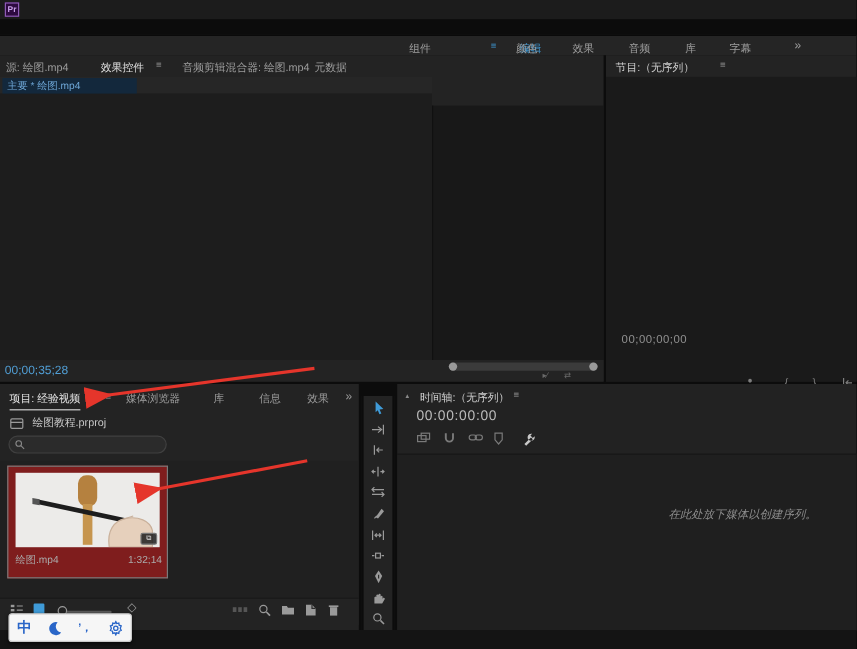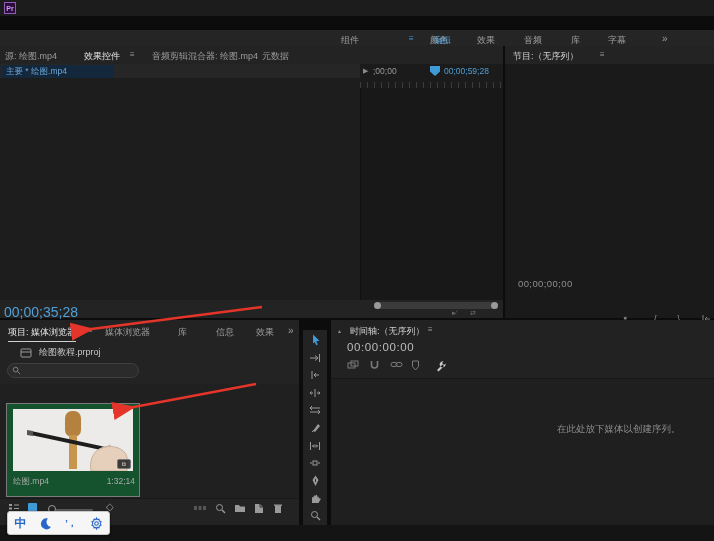--- a/index.html
+++ b/index.html
@@ -47,27 +47,27 @@
 
   
   .pm-panel{left:505px;top:46px;width:209px;height:272px;}
   .pm-content{left:0;top:18px;width:209px;height:254px;background:#1a1a1a;}
   .pm-tc{position:absolute;left:13px;top:214px;color:#8f8f8f;font-size:9.5px;letter-spacing:.4px;}
   .pm-transport{position:absolute;left:0;top:250px;width:209px;height:16px;}
   .pm-transport .ti{position:absolute;color:#7d7d7d;font-size:9px;}
 
   
   .pj-panel{left:0;top:320px;width:299px;height:205px;}
-  .pj-file-row{position:absolute;left:8px;top:26px;display:flex;align-items:center;gap:7px;color:#c8c8c8;margin-left:12px;}
+  .pj-file-row{position:absolute;left:8px;top:26px;display:flex;align-items:center;gap:7px;color:#c8c8c8;}
   .pj-search{position:absolute;left:7px;top:43px;width:132px;height:15px;background:#2b2b2b;border:1px solid #404040;
              border-radius:8px;box-sizing:border-box;display:flex;align-items:center;padding-left:4px;}
   .pj-search input{background:transparent;border:none;outline:none;width:100px;color:#ccc;font-size:8.5px;}
   .pj-status{position:absolute;left:150px;top:46px;width:146px;text-align:right;color:#9a9a9a;}
   .pj-grid{position:absolute;left:0;top:64px;width:299px;height:114px;background:#202020;}
-  .pj-card{position:absolute;left:6px;top:4px;width:134px;height:94px;background:#14532d;border:1px solid #7a7a7a;box-sizing:border-box;margin-top:15px;}
+  .pj-card{position:absolute;left:6px;top:4px;width:134px;height:94px;background:#7f1d1d;border:1px solid #7a7a7a;box-sizing:border-box;}
   .pj-thumb{position:absolute;left:6px;top:5px;width:120px;height:62px;background:#eceae8;overflow:hidden;}
   .pj-badge{position:absolute;right:2px;bottom:2px;width:14px;height:10px;background:rgba(30,30,30,.85);
             border:1px solid #777;border-radius:2px;color:#ddd;font-size:6px;line-height:9px;text-align:center;box-sizing:border-box;}
   .pj-cardname{position:absolute;left:6px;top:72px;width:122px;display:flex;justify-content:space-between;color:#ababab;font-size:8.5px;}
   .pj-toolbar{position:absolute;left:0;top:178px;width:299px;height:22px;background:#232323;border-top:1px solid #191919;}
   .pj-toolbar .tbi{position:absolute;top:4px;}
   .slider-line{position:absolute;left:48px;top:10px;width:45px;height:2px;background:#5a5a5a;border-radius:1px;}
   .slider-knob{position:absolute;left:48px;top:6px;width:8px;height:8px;border:1px solid #9a9a9a;border-radius:50%;background:#232323;box-sizing:border-box;}
   .grid-sq{width:9px;height:9px;background:#3f9bd8;border-radius:1px;}
 
@@ -77,21 +77,21 @@
   .tool{width:14px;height:12px;display:flex;align-items:center;justify-content:center;}
 
   
   .tl-panel{left:331px;top:320px;width:383px;height:205px;background:#222;}
   .tl-caret{position:absolute;left:7px;top:7px;color:#8a8a8a;font-size:6px;}
   .tl-tab{position:absolute;left:19px;top:5px;color:#cfcfcf;}
   .tl-menu{position:absolute;left:97px;top:5px;}
   .tl-tc{position:absolute;left:16px;top:21px;color:#bcbcbc;font-size:11.5px;letter-spacing:.6px;}
   .tl-icons{position:absolute;left:16px;top:40px;width:140px;height:14px;}
   .tl-icons .ic{position:absolute;top:0;}
-  .tl-body{position:absolute;left:0;top:58px;width:383px;height:147px;background:#1f1f1f;border-top:1px solid #171717;}
+  .tl-body{position:absolute;left:0;top:58px;width:383px;height:147px;background:#1f1f1f;border-top:1px solid #171717;font-style:italic;}
   .tl-drop{position:absolute;left:226px;top:44px;color:#8c8c8c;font-size:9.5px;white-space:nowrap;}
 
   
   .ime{left:7px;top:511px;width:103px;height:24px;background:#f6f6f6;border:1px solid #c9c9c9;border-radius:3px;
        box-sizing:border-box;display:flex;align-items:center;justify-content:space-around;box-shadow:0 1px 3px rgba(0,0,0,.6);}
   .ime .mode{color:#2a66c8;font-weight:bold;font-size:12px;}
 
   
   .arrows{left:0;top:0;width:714px;height:541px;pointer-events:none;z-index:60;}
   .bottom-strip{left:0;top:525px;width:714px;height:16px;background:#141414;}
@@ -122,33 +122,26 @@
   <div class="abs panel ec-panel">
     <span class="ptab" style="left:5px">源: 绘图.mp4</span>
     <span class="ptab active" style="left:84px">效果控件</span>
     <span class="ptab pmenu" style="left:130px">≡</span>
     <span class="ptab" style="left:152px">音频剪辑混合器: 绘图.mp4</span>
     <span class="ptab" style="left:262px">元数据</span>
 
     <div class="abs ec-header"></div>
     <div class="abs ec-clipsel">主要 * 绘图.mp4</div>
 
-    <div class="abs ec-ruler">
-      <span class="abs" style="left:3px;top:3px;color:#888;font-size:7px">▶</span>
-      <span class="abs" style="left:13px;top:2px;color:#9a9a9a;font-size:8.5px">;00;00</span>
-      <span class="abs" style="left:70px;top:2px;width:10px;height:10px;background:#3f9bd8;clip-path:polygon(0 0,100% 0,100% 55%,50% 100%,0 55%)"></span>
-      <span class="abs tc-blue" style="left:84px;top:2px;font-size:8.5px">00;00;59;28</span>
-      <div class="ec-ticks"></div>
-    </div>
 
     <div class="abs ec-left-area"></div>
     <div class="abs ec-right-area"></div>
 
     <div class="abs ec-bottom">
-      <span class="abs tc-blue" style="left:4px;top:4px;font-size:14px">00;00;35;28</span>
+      <span class="abs tc-blue" style="left:4px;top:4px;font-size:10px">00;00;35;28</span>
       <div class="scroll-track"></div>
       <div class="scroll-knob" style="left:374px"></div>
       <div class="scroll-knob" style="left:491px"></div>
       <span class="abs" style="left:452px;top:9px;color:#6a6a6a;font-size:7px">▸∕</span>
       <span class="abs" style="left:470px;top:9px;color:#6a6a6a;font-size:7px">⇄</span>
     </div>
   </div>
 
   <div class="abs panel pm-panel">
     <span class="ptab" style="left:8px;color:#cfcfcf">节目:（无序列）</span>
@@ -162,21 +155,21 @@
         <span class="ti" style="left:196px">
           <svg class="glyph" width="10" height="10" viewBox="0 0 10 10">
               <path d="M2,1 V9 M9,5 H4 M6,3 L4,5 L6,7" stroke="#7d7d7d" fill="none" stroke-width="1"></path>
             </svg>
         </span>
       </div>
     </div>
   </div>
 
   <div class="abs panel pj-panel">
-    <span class="ptab active" style="left:8px;top:6px">项目: 媒体浏览器</span>
+    <span class="ptab active" style="left:8px;top:6px">项目: 经验视频</span>
     <span class="ptab pmenu" style="left:88px;top:6px">≡</span>
     <span class="ptab" style="left:105px;top:6px">媒体浏览器</span>
     <span class="ptab" style="left:178px;top:6px">库</span>
     <span class="ptab" style="left:216px;top:6px">信息</span>
     <span class="ptab" style="left:256px;top:6px">效果</span>
     <span class="ptab" style="left:288px;top:5px;font-size:10px">»</span>
 
     <div class="pj-file-row">
       <svg class="glyph" width="12" height="10" viewBox="0 0 12 10">
           <rect x="1" y="1" width="10" height="8" rx="1" fill="none" stroke="#9a9a9a"></rect>

